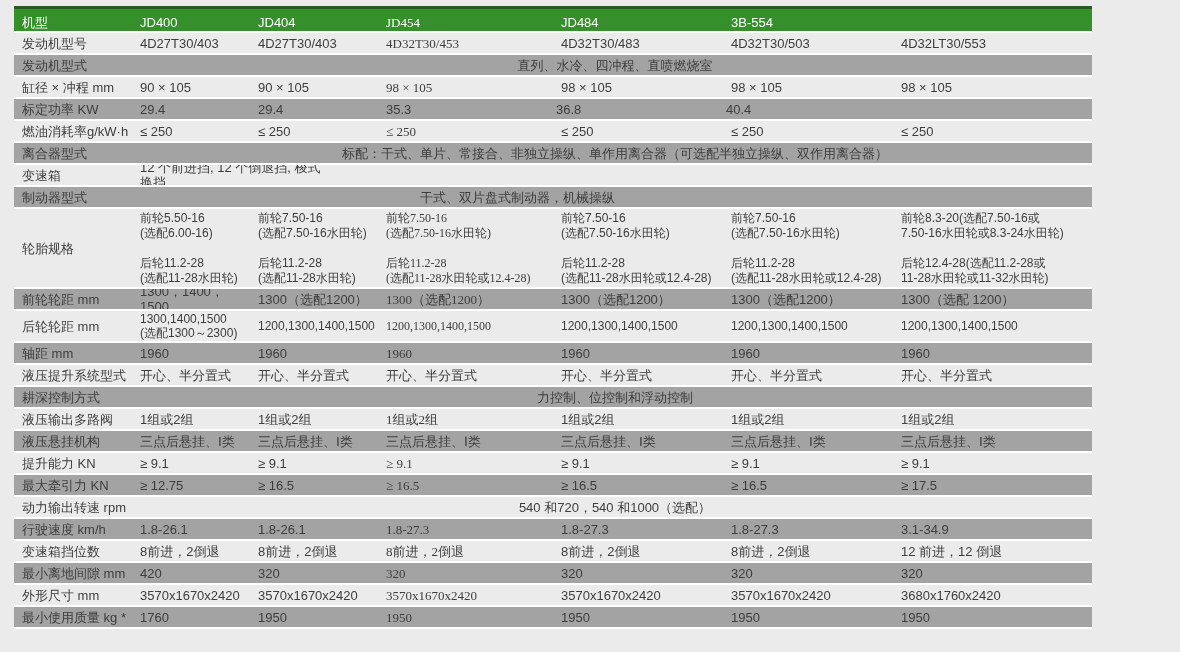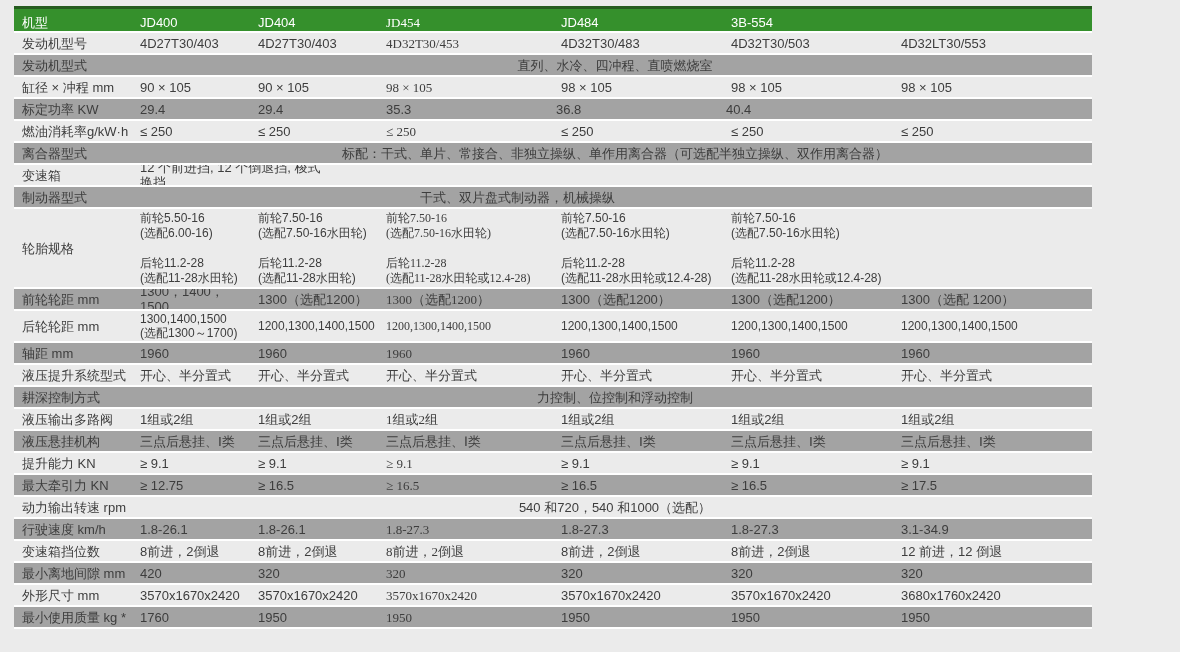--- a/index.html
+++ b/index.html
@@ -137,34 +137,39 @@
       <div class="cell c4 small">前轮7.50-16
 (选配7.50-16水田轮)
 
 后轮11.2-28
 (选配11-28水田轮或12.4-28)</div>
       <div class="cell c5 small">前轮7.50-16
 (选配7.50-16水田轮)
 
 后轮11.2-28
 (选配11-28水田轮或12.4-28)</div>
+      <div class="cell c6 small">前轮8.3-20(选配7.50-16或
+7.50-16水田轮或8.3-24水田轮)
+
+后轮12.4-28(选配11.2-28或
+11-28水田轮或11-32水田轮)</div>
     </div>
     <div class="trow white">
       <div class="cell c0">前轮轮距 mm</div>
       <div class="cell c1">1300，1400，1500</div>
       <div class="cell c2">1300（选配1200）</div>
       <div class="cell c3">1300（选配1200）</div>
       <div class="cell c4">1300（选配1200）</div>
       <div class="cell c5">1300（选配1200）</div>
       <div class="cell c6">1300（选配 1200）</div>
     </div>
     <div class="trow gray h32">
       <div class="cell c0">后轮轮距 mm</div>
       <div class="cell c1 small2">1300,1400,1500
-(选配1300～1700)</div>
+(选配1300～2300)</div>
       <div class="cell c2 small2">1200,1300,1400,1500</div>
       <div class="cell c3 small2">1200,1300,1400,1500</div>
       <div class="cell c4 small2">1200,1300,1400,1500</div>
       <div class="cell c5 small2">1200,1300,1400,1500</div>
       <div class="cell c6 small2">1200,1300,1400,1500</div>
     </div>
     <div class="trow white">
       <div class="cell c0">轴距 mm</div>
       <div class="cell c1">1960</div>
       <div class="cell c2">1960</div>

